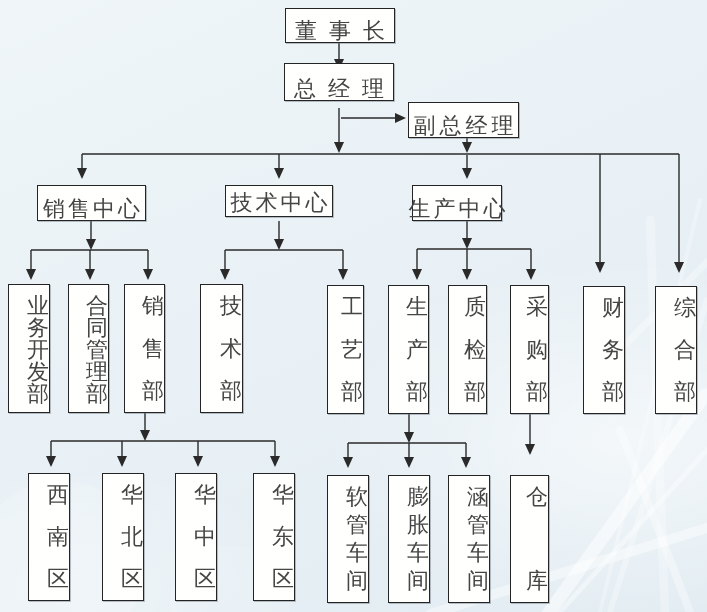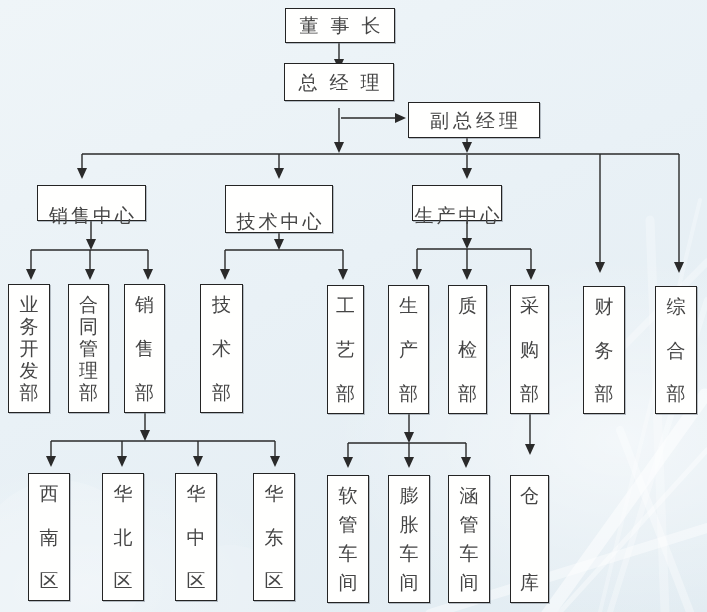--- a/index.html
+++ b/index.html
@@ -9,38 +9,38 @@
     background:
       radial-gradient(ellipse 420px 260px at 88% 72%, rgba(255,255,255,.55), rgba(255,255,255,0) 70%),
       radial-gradient(ellipse 300px 180px at 12% 96%, rgba(255,255,255,.35), rgba(255,255,255,0) 70%),
       linear-gradient(155deg,#eff5f8 0%,#e9f1f6 45%,#e2ecf2 100%);
   }
   svg.layer{position:absolute;left:0;top:0;width:707px;height:612px;}
   .node{
     position:absolute;box-sizing:border-box;
     background:#fffffe;border:1.4px solid #242424;
     box-shadow:1px 1px 0 rgba(110,120,130,.45);
-    display:flex;align-items:center;justify-content:center;
-    font-size:19px;line-height:1;color:#454545;z-index:2;
+    display:flex;align-items:flex-end;justify-content:center;
+    font-size:22px;line-height:1;color:#454545;z-index:2;
   }
   .node .lbl{white-space:nowrap;}
   .node.v{flex-direction:column;justify-content:space-between;padding:10px 0;}
   .node.v .lbl{display:contents;}
   .ls-wide .lbl{letter-spacing:12px;text-indent:12px;}
   .ls-mid .lbl{letter-spacing:4px;text-indent:4px;}
   .ls-sm .lbl{letter-spacing:3px;text-indent:3px;margin-top:24px;}
   .pad5{padding:6px 0;}
   .pad4{padding:8px 0;}
   .pad2{padding:13px 0;}
   
   .n-chairman{left:285px;top:8px;width:110px;height:35px;}
   .n-gm{left:284px;top:63px;width:110px;height:38px;}
-  .n-dgm{left:408px;top:102px;width:132px;height:36px;}
+  .n-dgm{left:408px;top:102px;width:111px;height:36px;}
   .n-salesc{left:37px;top:185px;width:109px;height:36px;}
-  .n-techc{left:225px;top:185px;width:108px;height:48px;}
+  .n-techc{left:225px;top:185px;width:108px;height:32px;font-family:Liberation Mono, monospace;}
   .n-prodc{left:412px;top:185px;width:90px;height:36px;}
   .n-bizdev{left:8px;top:284px;width:42px;height:129px;}
   .n-contract{left:68px;top:284px;width:41px;height:129px;}
   .n-salesd{left:124px;top:284px;width:41px;height:129px;}
   .n-techd{left:200px;top:284px;width:43px;height:129px;}
   .n-process{left:327px;top:285px;width:37px;height:129px;}
   .n-prodd{left:388px;top:285px;width:41px;height:129px;}
   .n-qc{left:448px;top:285px;width:39px;height:129px;}
   .n-purch{left:510px;top:285px;width:39px;height:129px;}
   .n-finance{left:583px;top:286px;width:42px;height:128px;}

